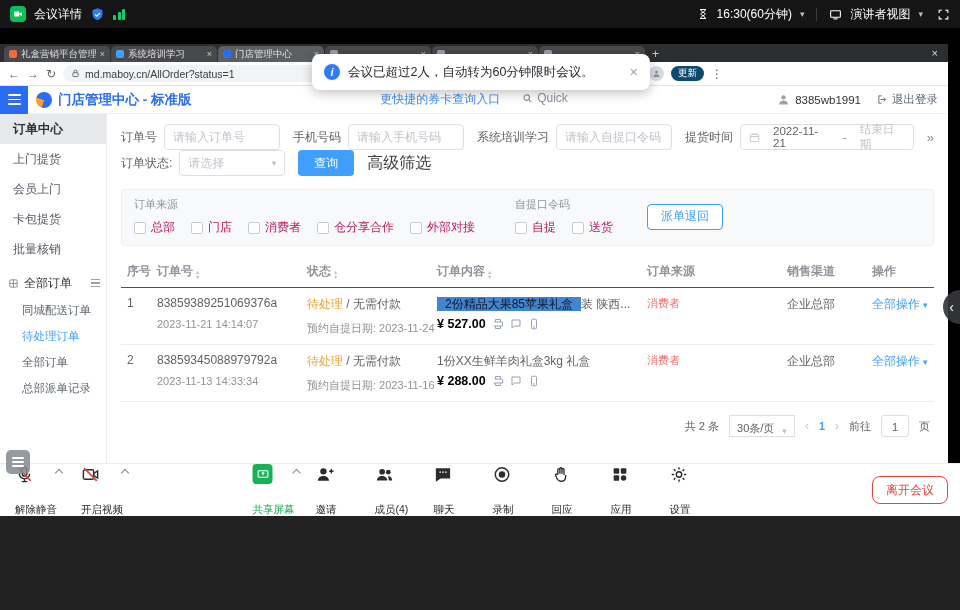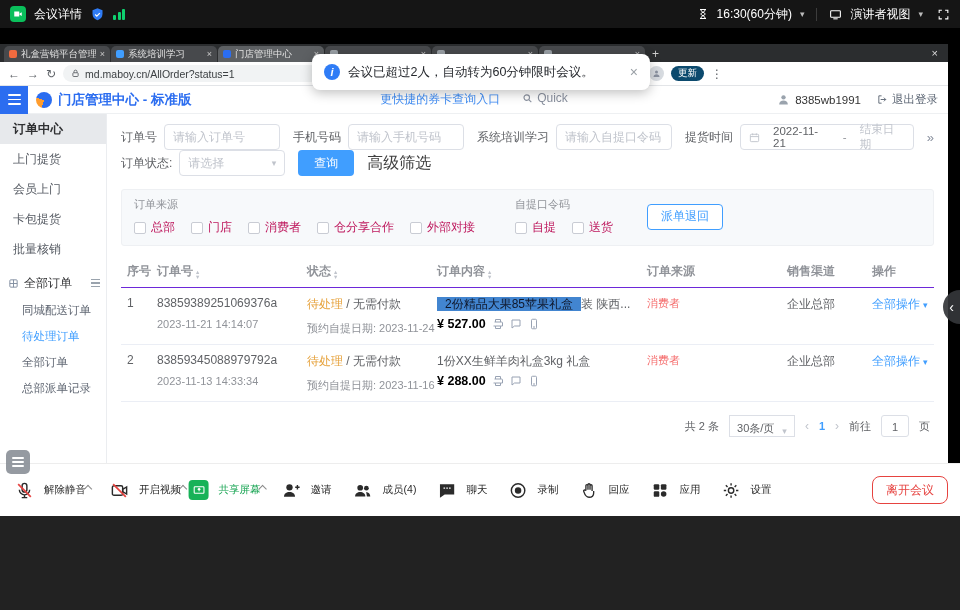--- a/index.html
+++ b/index.html
@@ -145,21 +145,21 @@
   .floatbtn{position:absolute;left:6px;top:422px;width:24px;height:24px;border-radius:5px;
     background:rgba(130,136,145,.85);display:flex;flex-direction:column;align-items:center;
     justify-content:center;gap:2.5px;z-index:30}
   .floatbtn i{display:block;width:12px;height:1.6px;background:#fff;border-radius:1px}
 
   
   .mbt{position:absolute;bottom:0;left:0;right:0;height:53px;background:#fff;border-top:1px solid #ededed;
     display:flex;align-items:center;padding:0 12px;z-index:20}
   .mbt-left{display:flex;gap:18px}
   .mbt-center{position:absolute;left:50%;transform:translateX(-50%);display:flex;gap:15px}
-  .tool{display:flex;flex-direction:row;align-items:center;gap:10px;font-size:10.5px;color:#2b2b2b;
+  .tool{display:flex;flex-direction:column;align-items:flex-start;gap:18px;font-size:10.5px;color:#2b2b2b;
     min-width:44px;position:relative;padding:0 3px}
   .tool .ic{height:22px;display:flex;align-items:center;justify-content:center}
   .tl{white-space:nowrap}
   .cup{position:absolute;right:-2px;top:7px;width:6px;height:6px;border-left:1.5px solid #8a8a8a;
     border-top:1.5px solid #8a8a8a;transform:rotate(45deg)}
   .share-badge{width:20px;height:20px;border-radius:4px;background:#17b258;display:flex;
     align-items:center;justify-content:center}
   .share-tl{color:#17a452}
   .leave{margin-left:auto;border:1px solid #e64340;color:#e64340;background:#fff;border-radius:8px;
     height:28px;padding:0 13px;font-size:12px;display:inline-flex;align-items:center}

